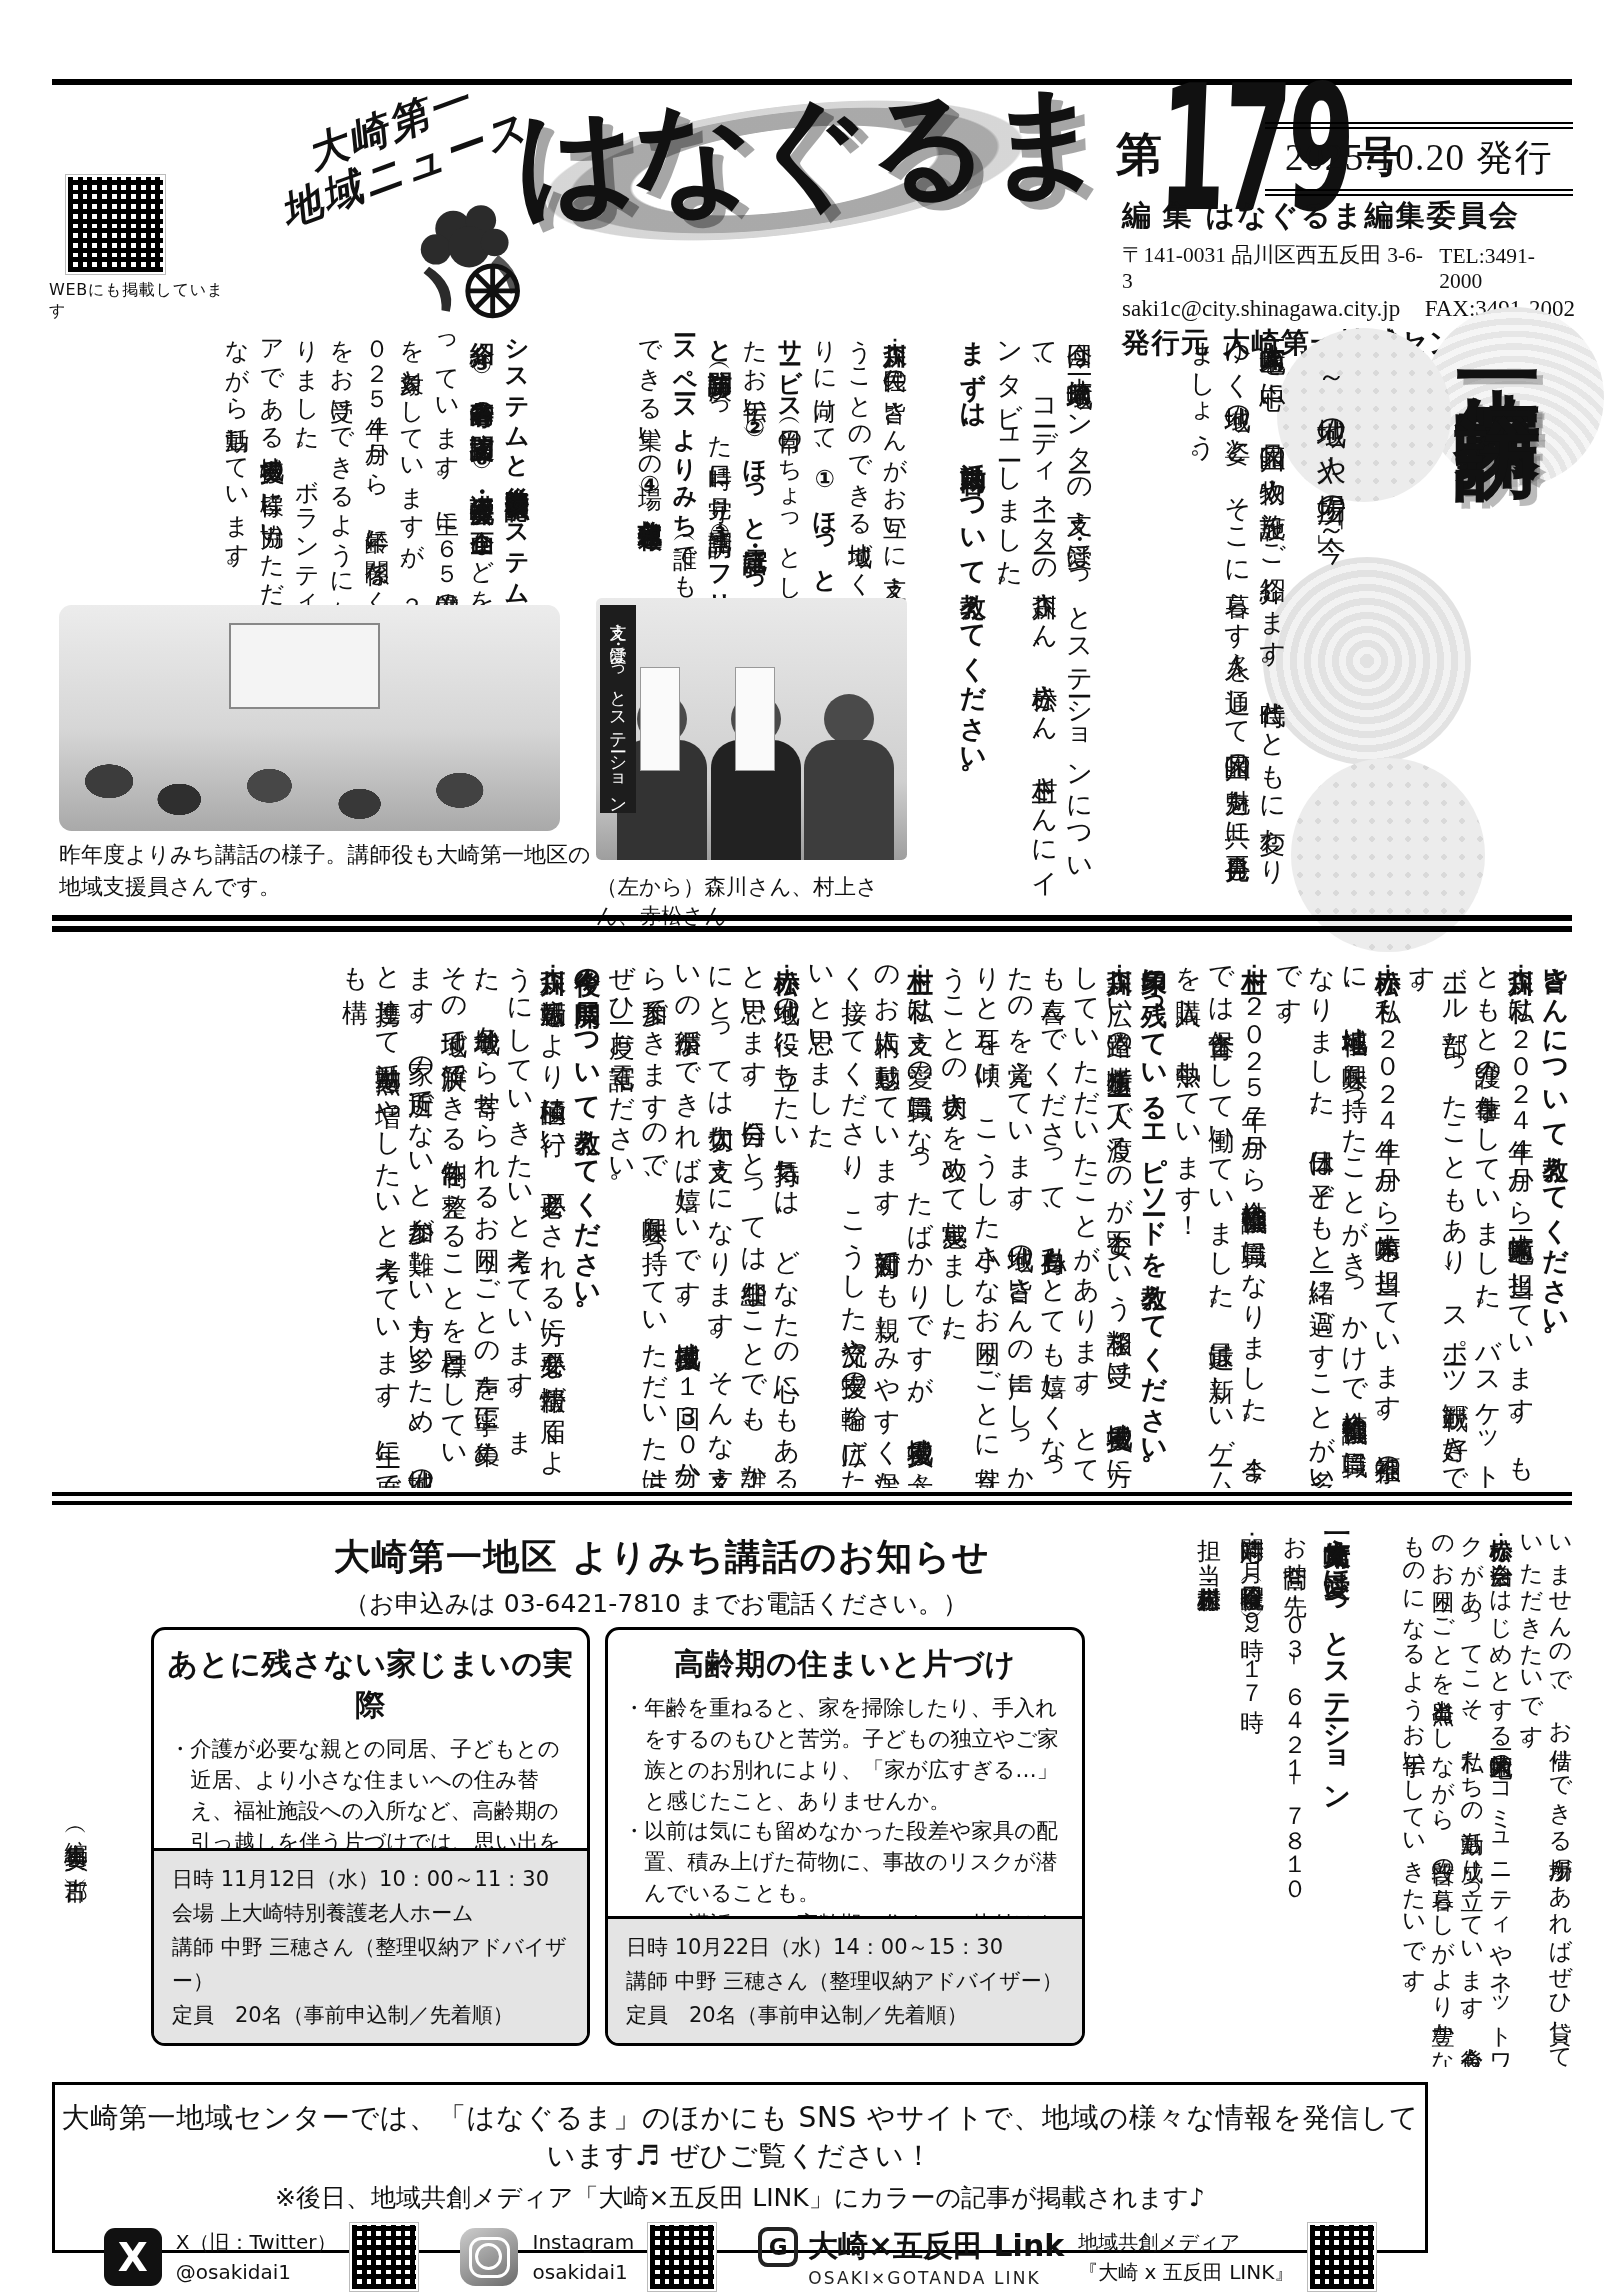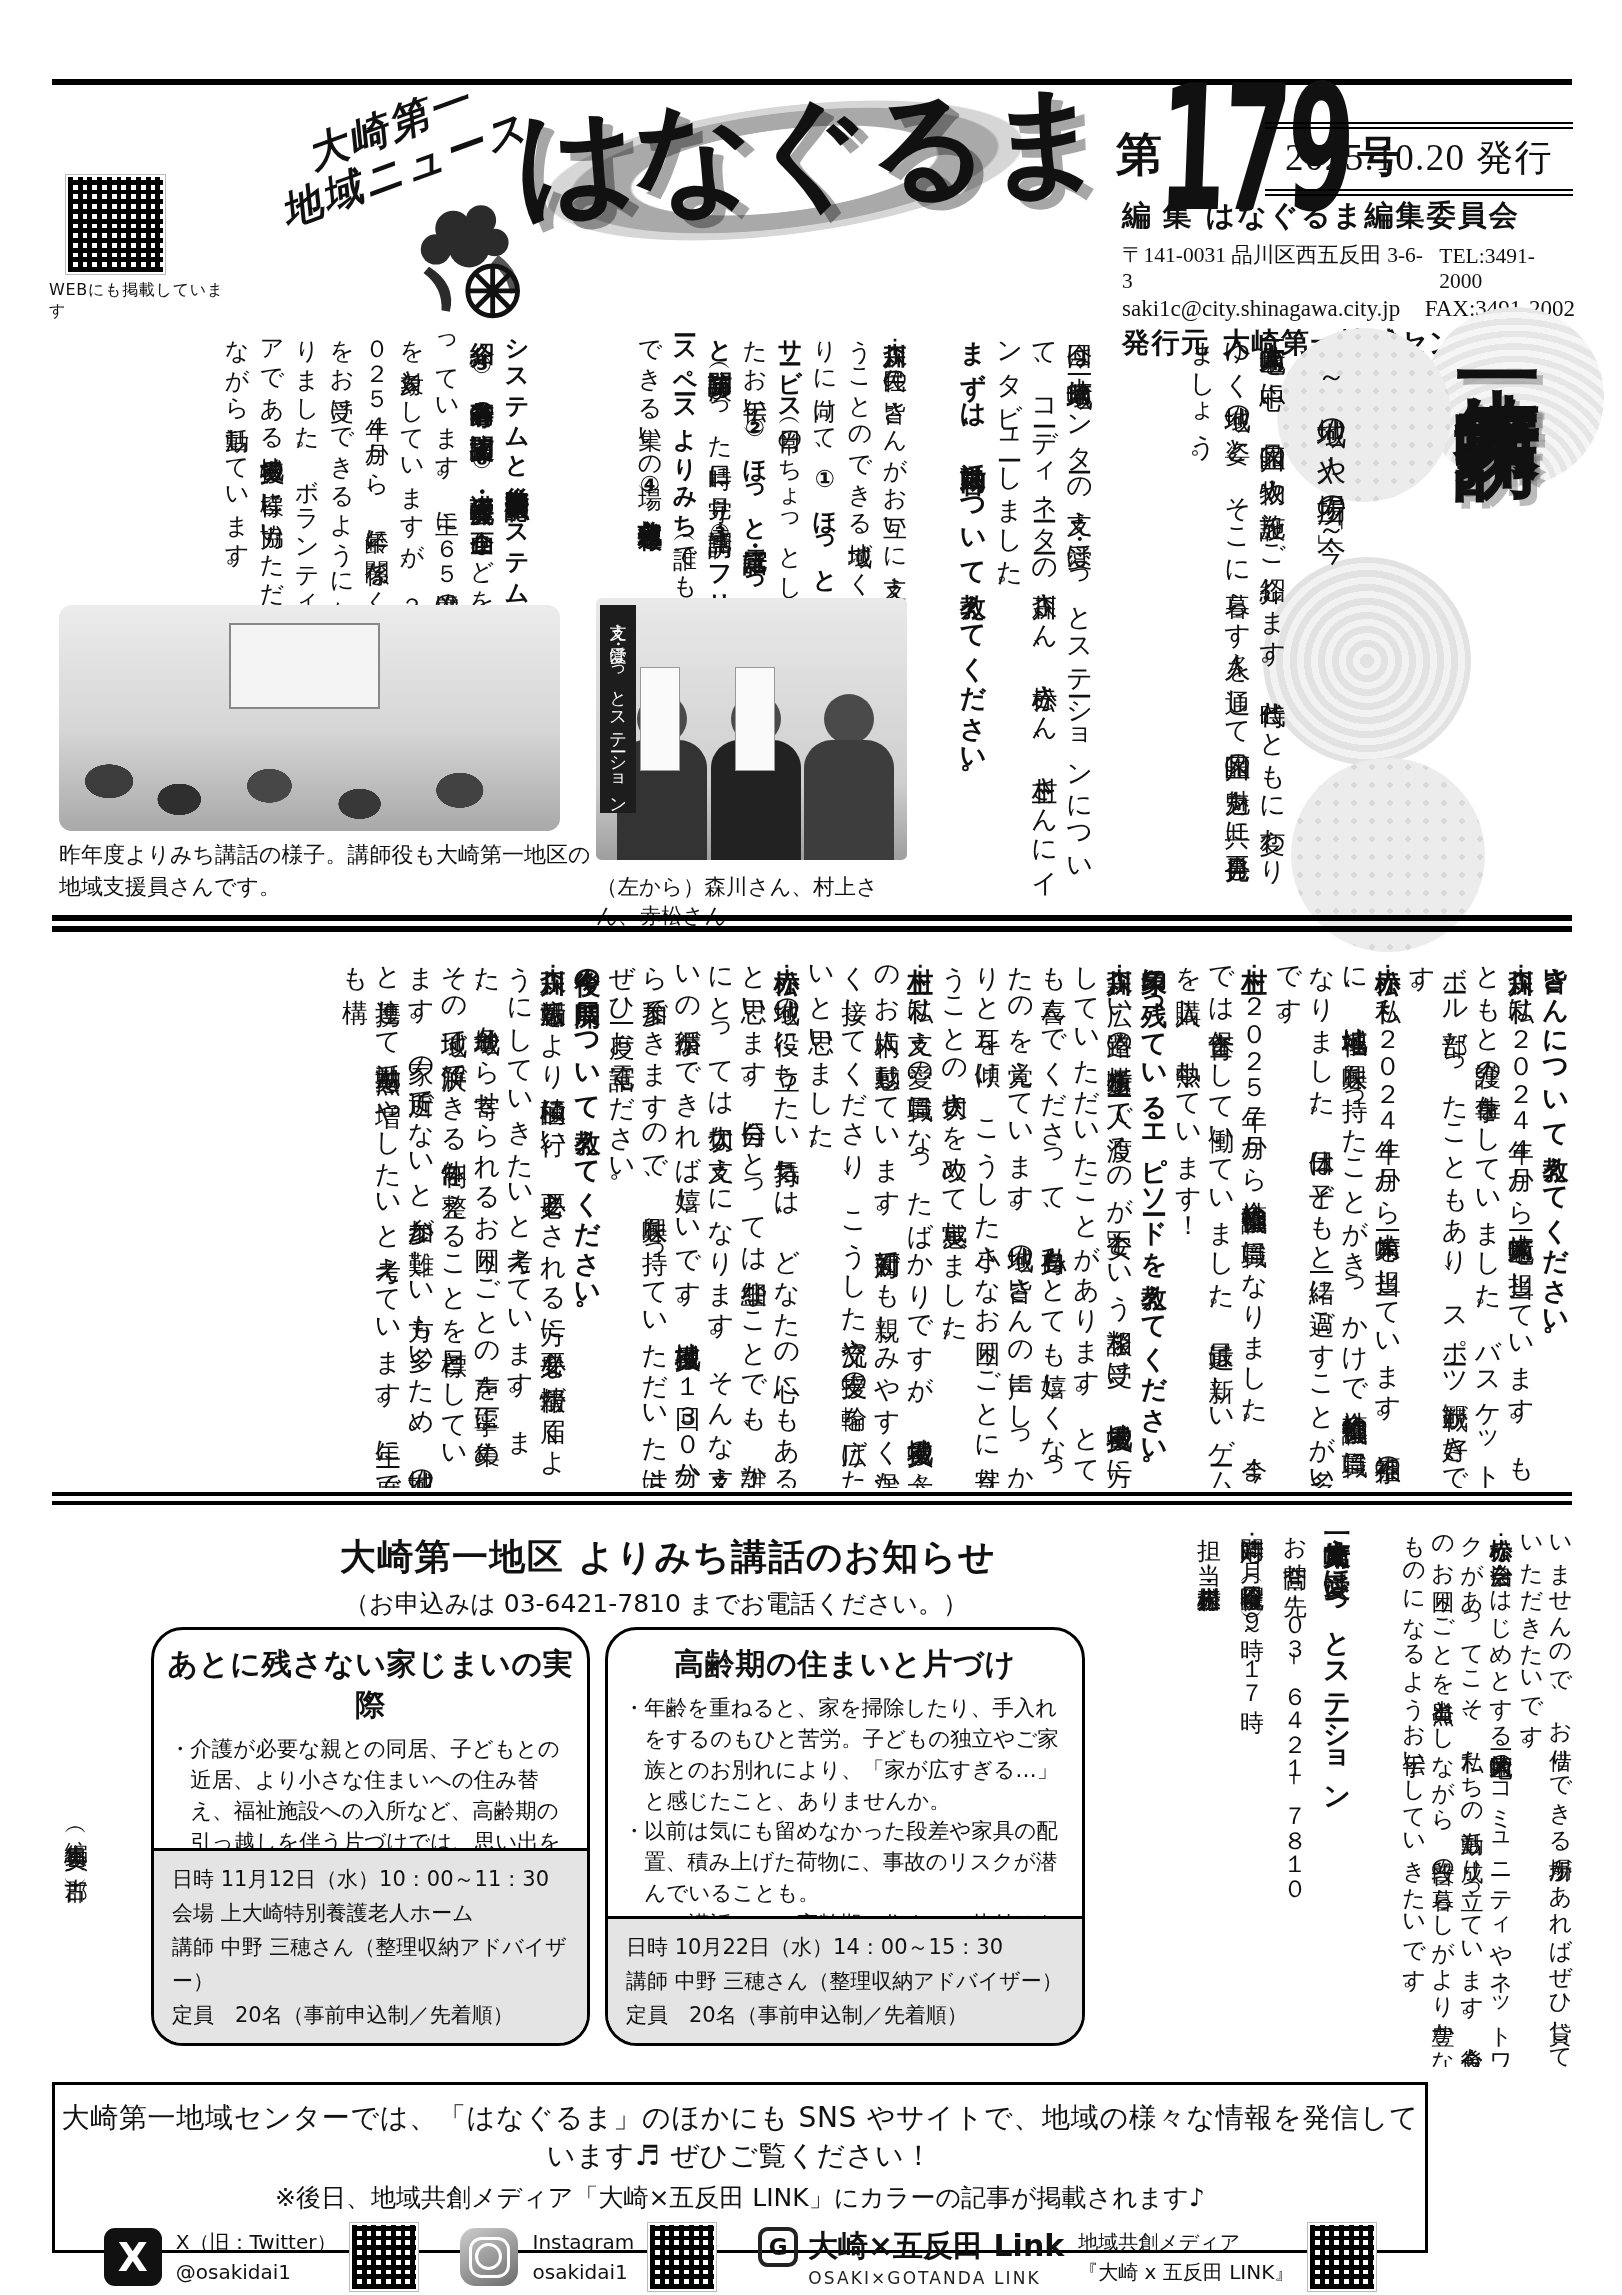--- a/index.html
+++ b/index.html
@@ -100,23 +100,23 @@
 
   
   .mid-block{left:52px;top:948px;width:1520px;height:540px;font-size:26px;line-height:33px}
 
   
   .cont-block{left:1365px;top:1520px;width:210px;height:547px;font-size:23px;line-height:29px;letter-spacing:0.7px}
   .contact-block{left:1173px;top:1520px;width:186px;height:547px;font-size:24px;line-height:43px;overflow:hidden}
   .contact-title{font-weight:800;font-size:27px}
 
   
-  .notice-title{left:158px;top:1533px;width:1020px;text-align:center;font-size:36px;font-weight:800;letter-spacing:1.4px}
+  .notice-title{left:152px;top:1533px;width:1020px;text-align:center;font-size:36px;font-weight:800;letter-spacing:1.4px}
   .notice-sub{left:146px;top:1587px;width:1020px;text-align:center;font-size:25px}
-  .evbox{border:3.5px solid #000;border-radius:32px;background:#fff;display:flex;flex-direction:column;overflow:hidden}
+  .evbox{border:3.5px solid #000;border-radius:14px;background:#fff;display:flex;flex-direction:column;overflow:hidden}
   .box1{left:151px;top:1627px;width:439px;height:419px}
   .box2{left:605px;top:1627px;width:480px;height:419px}
   .ev-title{font-size:30px;font-weight:800;text-align:center;padding:14px 5.6px 2.8px;letter-spacing:0.7px}
   .ev-body{flex:1;font-size:21.5px;line-height:1.43;padding:5.6px 15.3px 2.8px;overflow:hidden}
   .ev-body li{list-style:none;position:relative;padding-left:21px}
   .ev-body li::before{content:"・";position:absolute;left:0}
   .ev-foot{background:#e4e4e4;border-top:3.5px solid #000;padding:11px 18px;font-size:21px;line-height:1.62}
   .credit{left:60px;top:1819px;height:236px;font-size:23.6px;letter-spacing:2.8px}
 
   

